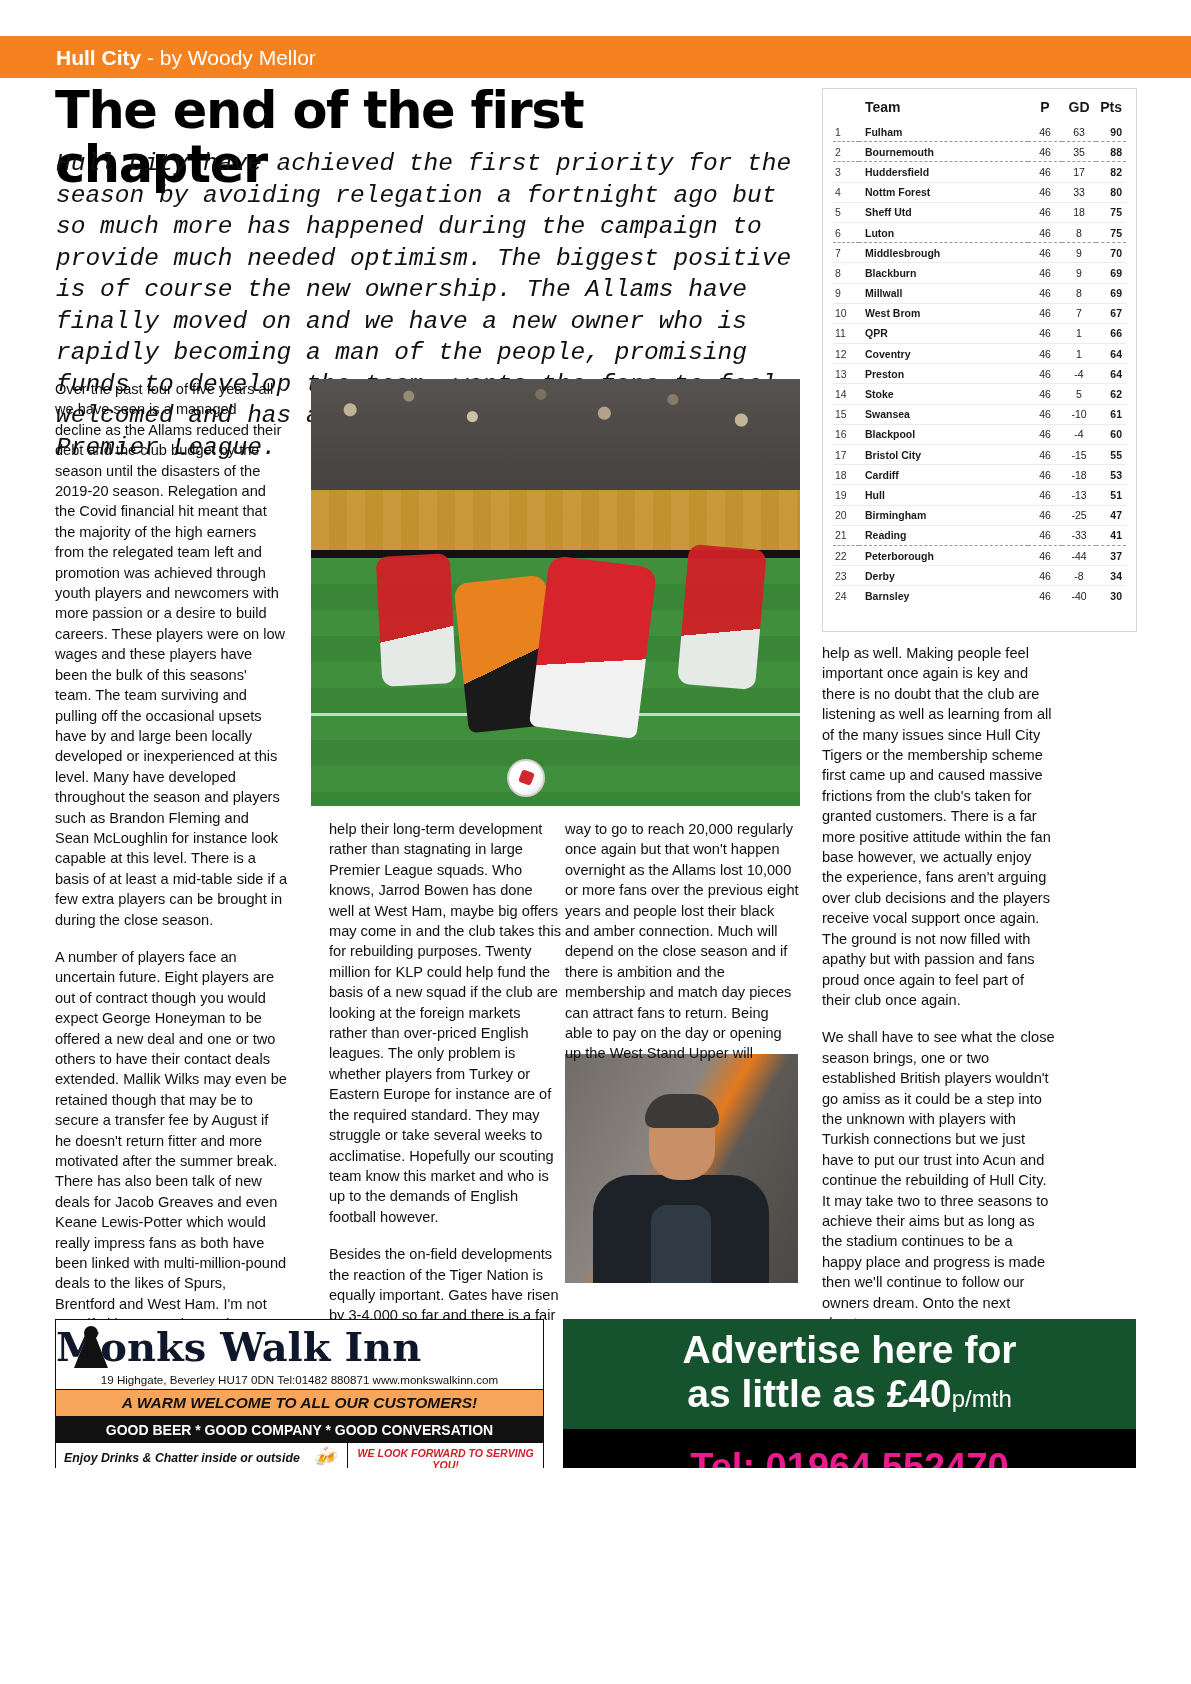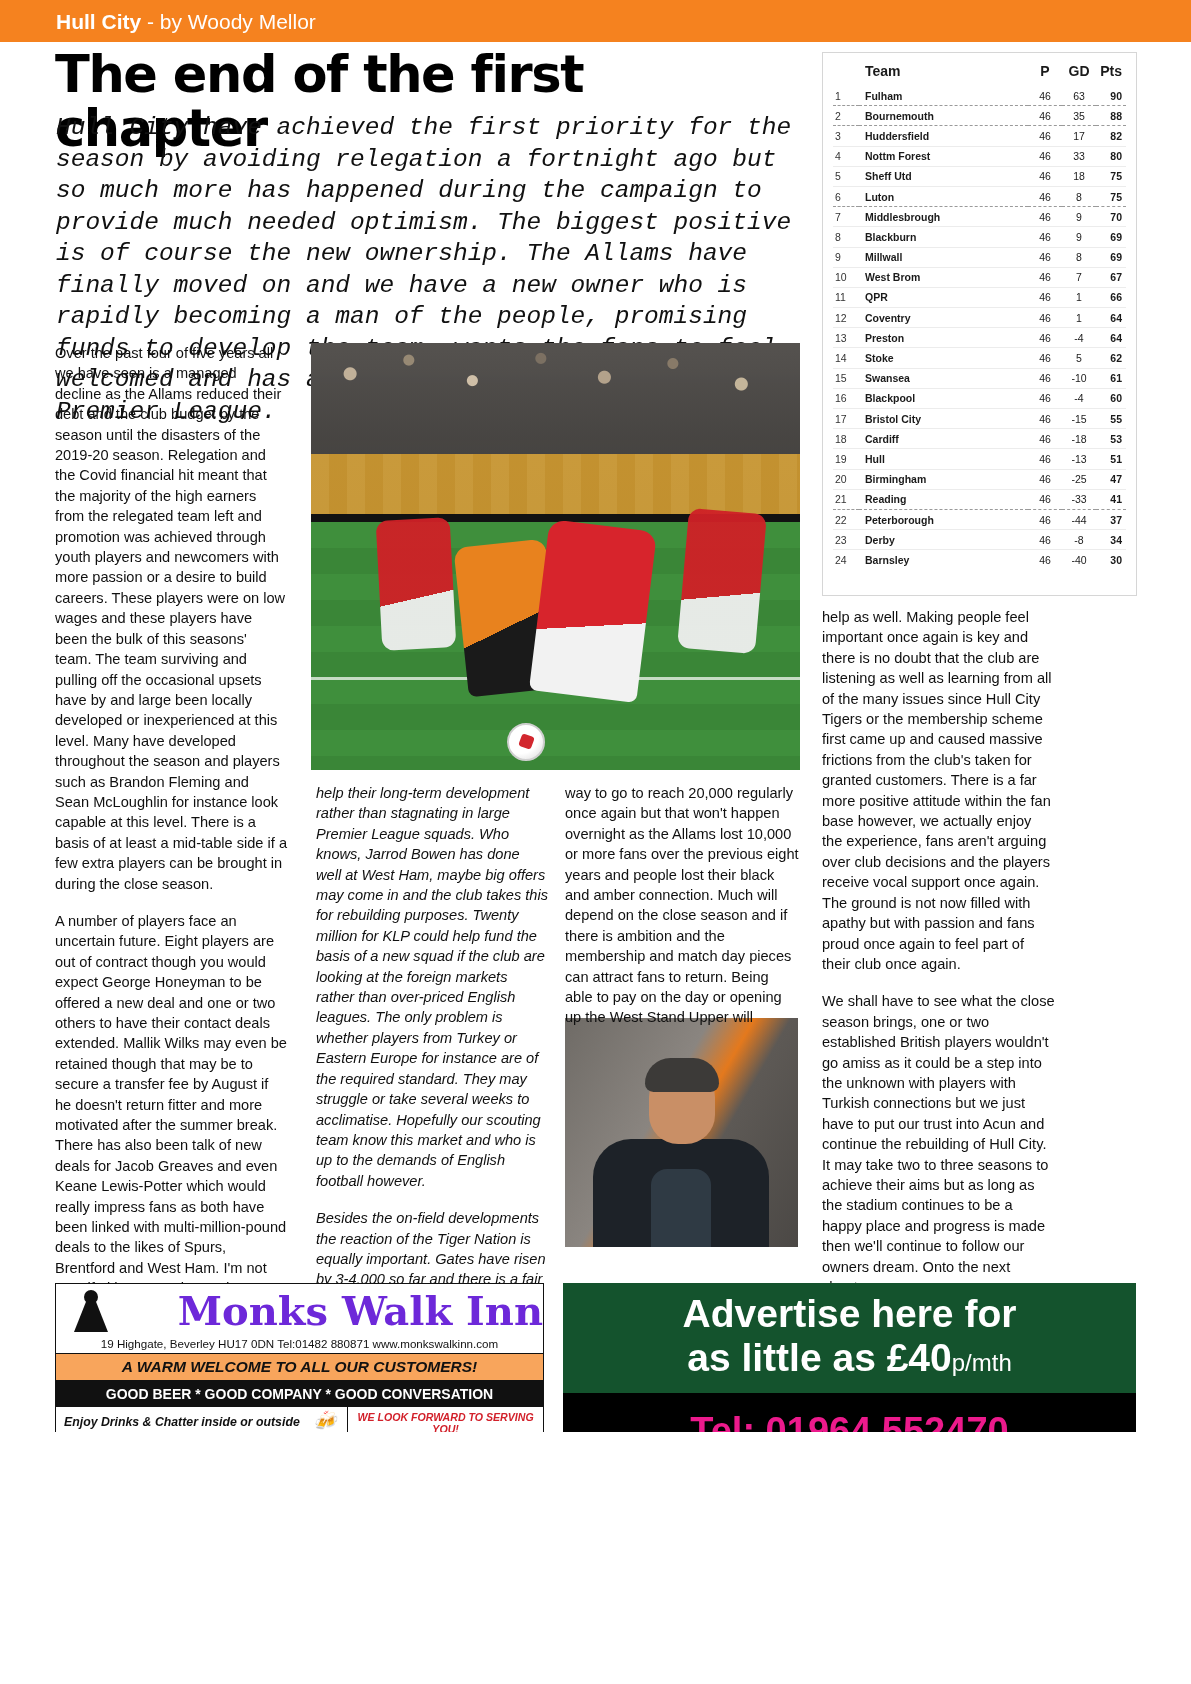--- a/index.html
+++ b/index.html
@@ -9,20 +9,21 @@
     background: #ffffff;
     font-family: "Liberation Sans", sans-serif;
     color: #111;
   }
   .page {
     position: relative;
     width: 1191px;
     height: 1432px;
     overflow: hidden;
     background: #fff;
+    margin-top: 36px;
   }
 
   
   .header-bar {
     position: absolute;
     top: 0; left: 0;
     width: 1191px;
     height: 42px;
     background: #f5821f;
   }
@@ -220,42 +221,42 @@
   .col {
     position: absolute;
     font-family: "Liberation Sans", sans-serif;
     font-size: 14.6px;
     line-height: 20.4px;
     color: #101010;
     text-align: left;
   }
   .col p { margin: 0 0 17px 0; }
   .col1 { left: 55px; top: 343px; width: 232px; }
-  .col2 { left: 316px; top: 783px; width: 232px; font-style: italic; }
+  .col2 { left: 329px; top: 783px; width: 232px; }
   .col3 { left: 565px; top: 783px; width: 234px; }
   .col4 { left: 822px; top: 607px; width: 233px; }
 
   
   .ad-monks {
     position: absolute;
     left: 55px; top: 1283px;
     width: 489px; height: 240px;
     border: 1px solid #111;
     background: #fff;
     overflow: hidden;
   }
   .monks-logo {
     position: relative;
     height: 52px;
-    display: flex; align-items: center; justify-content: flex-end;
+    display: flex; align-items: center; justify-content: flex-start;
     font-family: "DejaVu Serif", serif;
     font-weight: bold;
     font-size: 40px;
     letter-spacing: 0px;
-    color: #6d28d9;
+    color: #0f172a;
   }
   .monks-figure {
     position: absolute; left: 16px; top: 6px; width: 38px; height: 42px;
   }
   .monks-figure .fhead { position:absolute; left:12px; top:0; width:14px; height:14px; border-radius:50%; background:#111; }
   .monks-figure .fbody { position:absolute; left:2px; top:12px; width:34px; height:30px; background:#111;
       clip-path: polygon(35% 0, 65% 0, 100% 100%, 0 100%); }
   .monks-addr {
     font-size: 11.6px; text-align: center; padding: 1px 0 3px 0; color:#111;
     border-bottom:1px solid #111;

